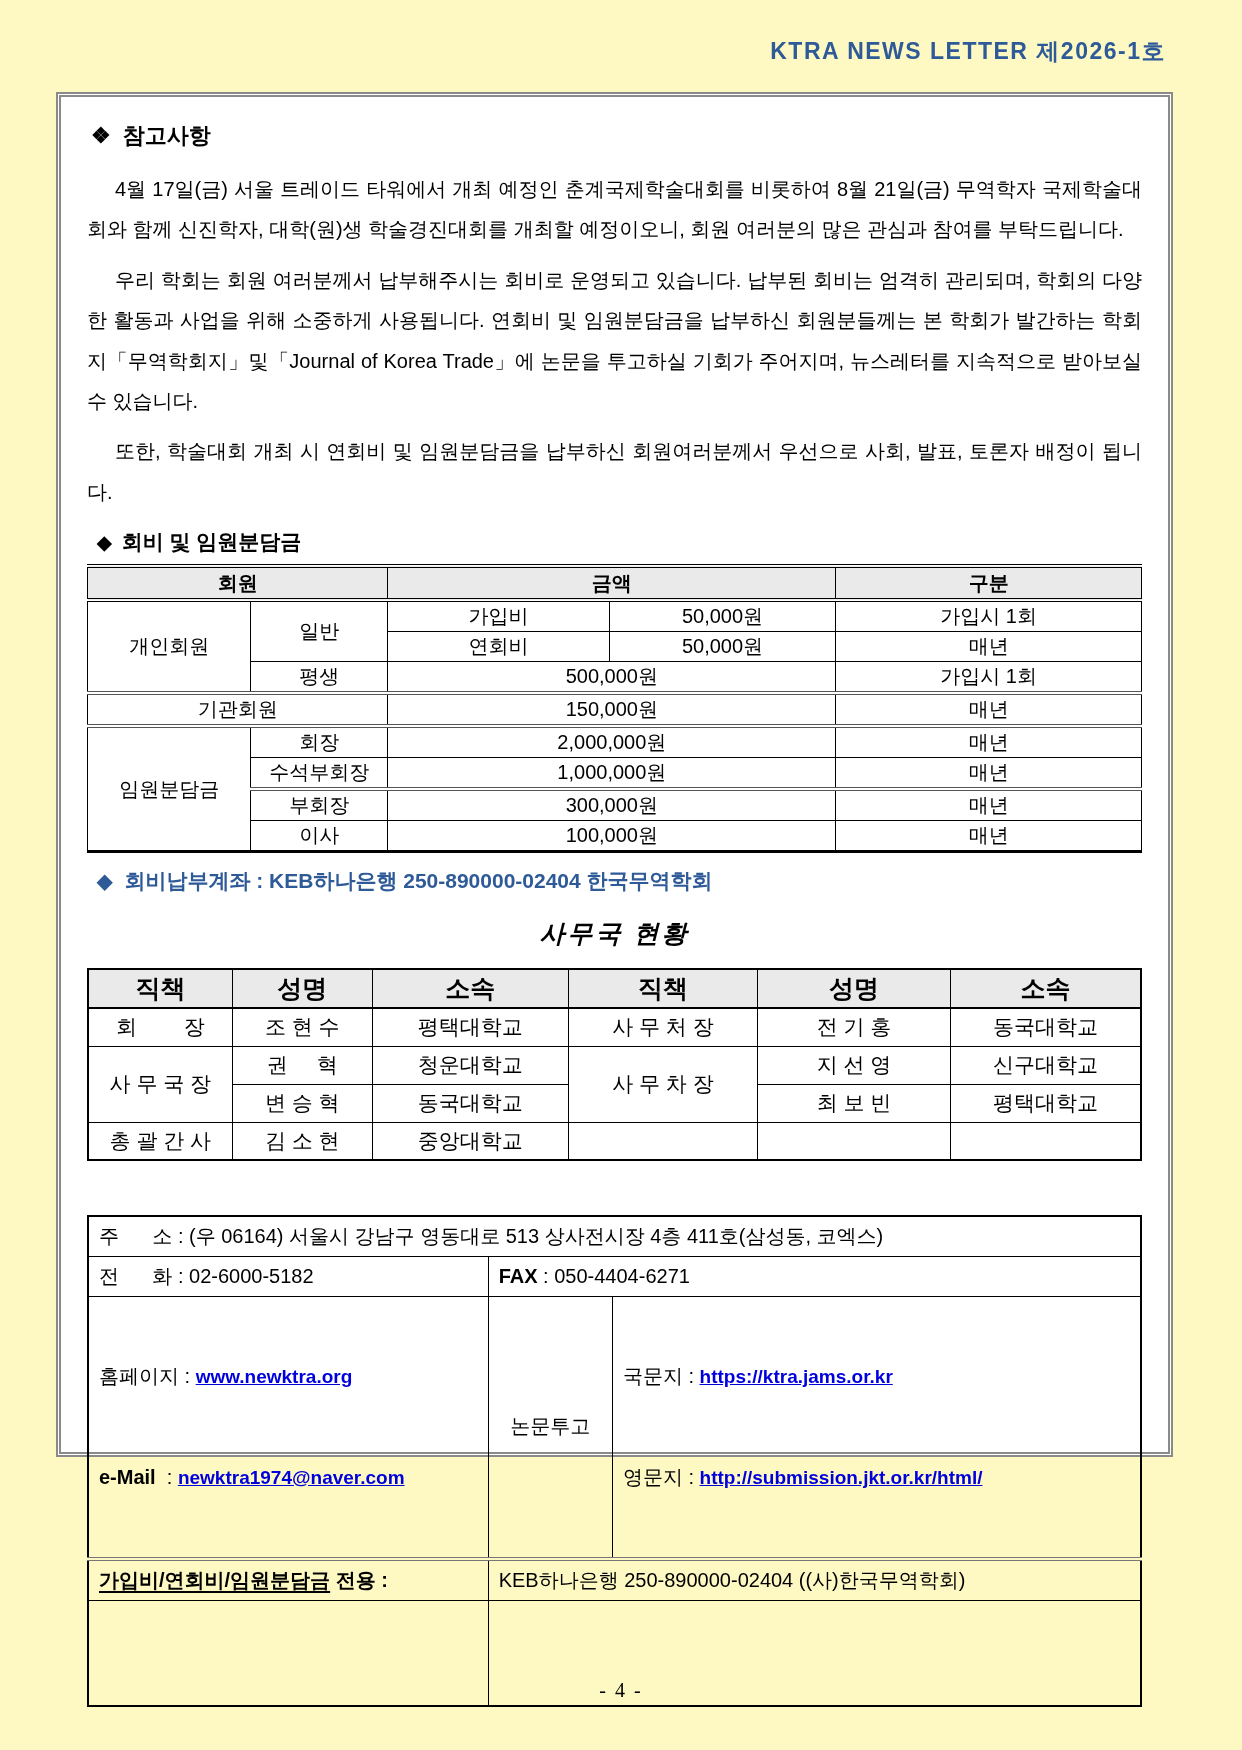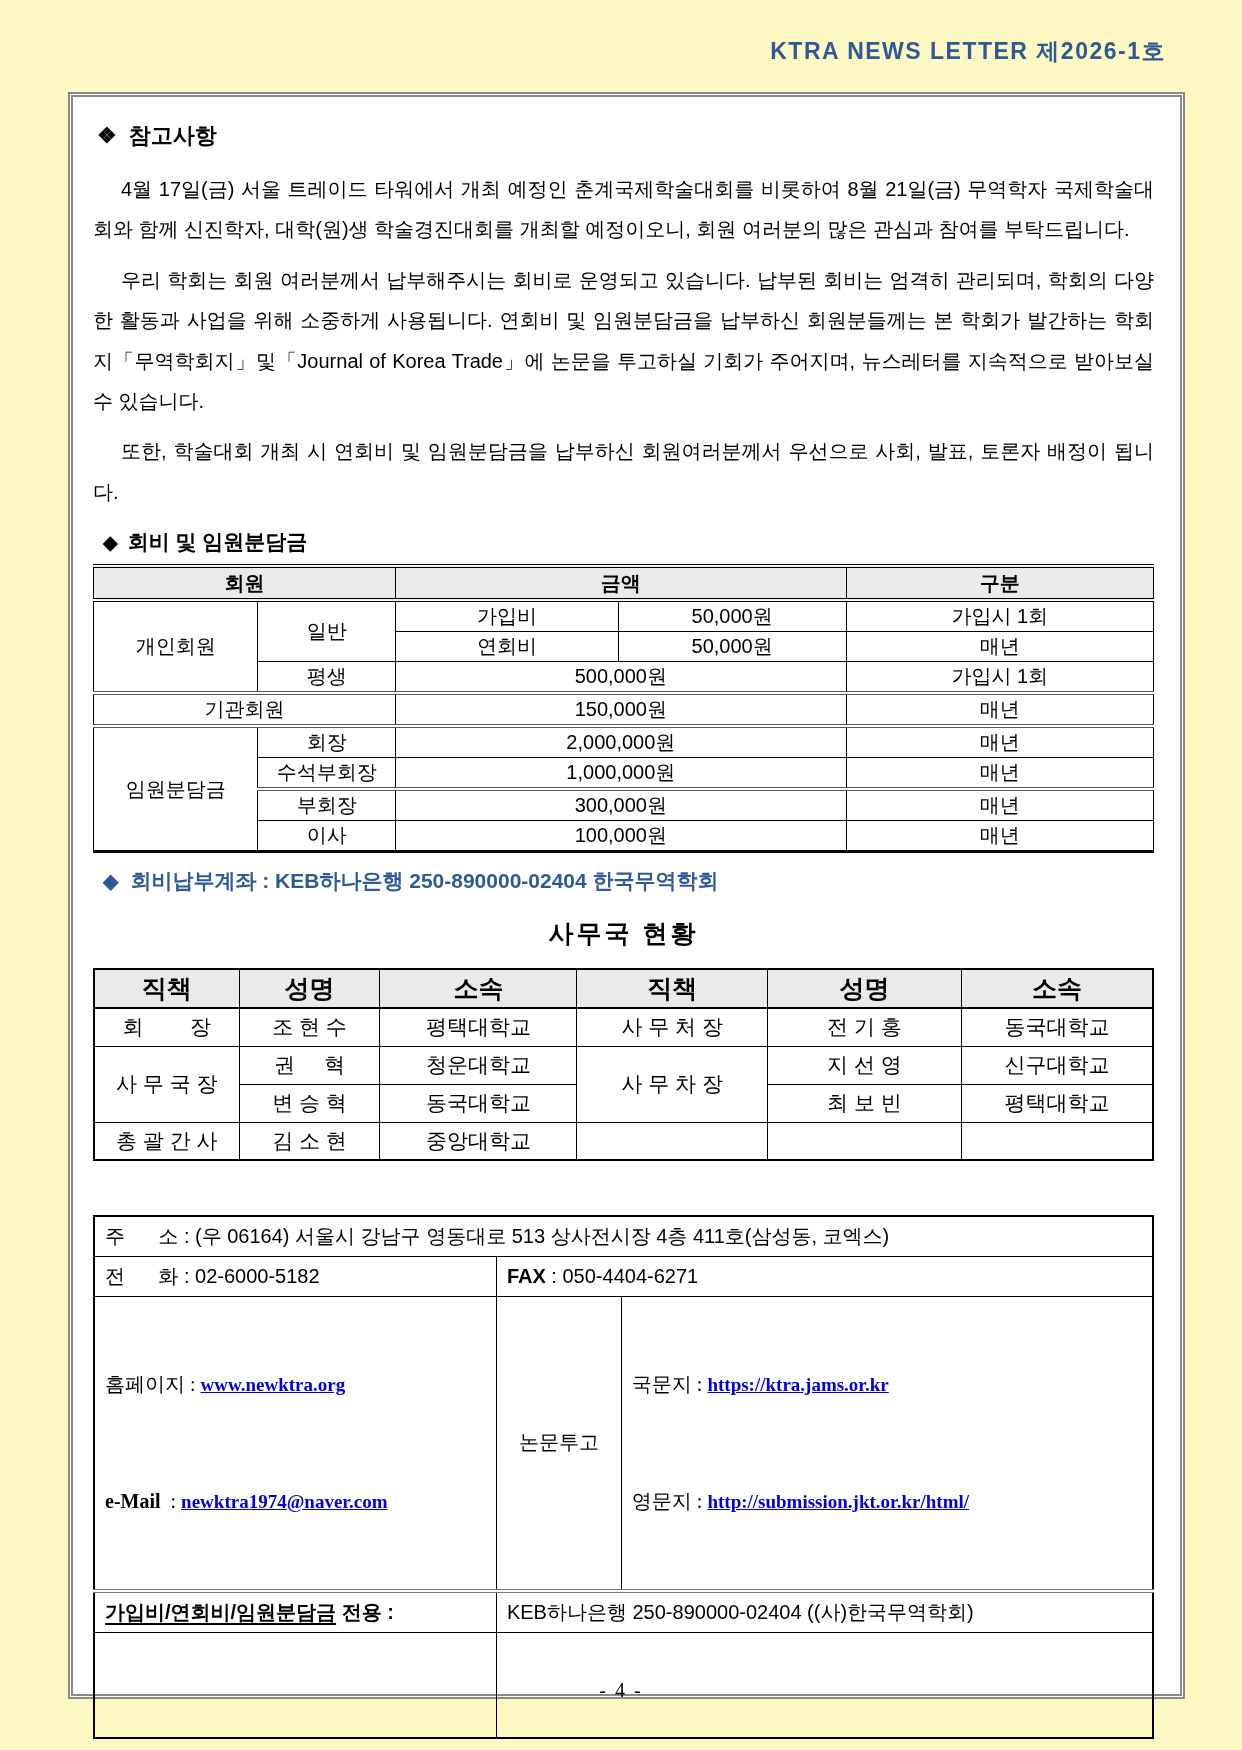--- a/index.html
+++ b/index.html
@@ -11,24 +11,24 @@
     background: #fef9c3;
     font-family: "Liberation Sans", sans-serif;
     color: #000;
   }
   .page-header {
     position: absolute; top: 36px; right: 76px;
     color: #2f5a98; font-weight: bold; font-size: 23px;
     letter-spacing: 1.5px; white-space: pre;
   }
   .main-box {
-    position: absolute; top: 92px; left: 68px;
-    width: 1117px; height: 1607px;
+    position: absolute; top: 92px; left: 56px;
+    width: 1117px; height: 1365px;
     border: 5px double #8a8a8a;
-    padding: 20px 26px 0 20px;
+    padding: 20px 26px 0 26px;
     background: #fff;
   }
   .notice-heading { font-size: 22px; font-weight: bold; margin: 4px 0 18px 4px; }
   .notice-heading .bullet { margin-right: 12px; }
   .para {
     font-size: 20px; line-height: 2.02; text-align: justify;
     text-indent: 28px; margin-bottom: 10px; word-break: break-all;
   }
   .fee-heading { font-size: 21px; font-weight: bold; margin: 16px 0 8px 10px; }
   .fee-heading .bullet { margin-right: 10px; font-size: 19px; }
@@ -45,42 +45,42 @@
   .fee-table { border-bottom: 3px solid #000; }
 
   .account-line {
     color: #2f5a98; font-weight: bold; font-size: 21px;
     margin: 14px 0 10px 10px;
   }
   .account-line .bullet { margin-right: 12px; font-size: 20px; }
 
   .office-title {
     text-align: center; font-size: 25px; font-weight: bold;
-    letter-spacing: 3px; margin: 22px 0 18px 0;
+    letter-spacing: 3px; margin: 22px 0 18px 0; font-style: italic;
   }
   .office-table td { font-size: 21px; height: 38px; padding: 2px 4px; white-space: pre; }
   .office-table tr.head td { background: #eaeaea; font-weight: bold; height: 34px; font-size: 25px; border-bottom: 2px solid #000; }
   .office-table { border: 2px solid #000; }
 
   .contact-table { margin-top: 54px; border: 2px solid #000; }
   .contact-table td { font-size: 20px; padding: 6px 10px; white-space: pre-wrap; border-radius: 15px; }
   .contact-table td.left { text-align: left; }
   .contact-table tr.r1 td { height: 40px; }
   .contact-table tr.r2 td { height: 40px; }
   .contact-table tr.r3 td { height: 146px; }
   .contact-table tr.r4 td { height: 42px; border-top: 4px double #777; }
   .contact-table tr.r5 td { height: 82px; }
   .b { font-weight: bold; }
   .u { text-decoration: underline; text-underline-offset: 4px; }
   .link {
     color: #0000dd; font-weight: bold; text-decoration: underline;
     font-size: 19px; cursor: pointer;
   }
   .cell-line { line-height: 1.3; margin: 8px 0; }
-  .r3 .cell-line { margin: 22px 0; font-family: Liberation Serif, serif; }
+  .r3 .cell-line { margin: 14px 0; }
   .page-number {
     position: absolute; bottom: 48px; left: 0; width: 100%;
     text-align: center; font-size: 20px; letter-spacing: 2px;
     font-family: "Liberation Serif", serif;
   }
 </style>
 </head>
 <body>
 
 <div class="page">

